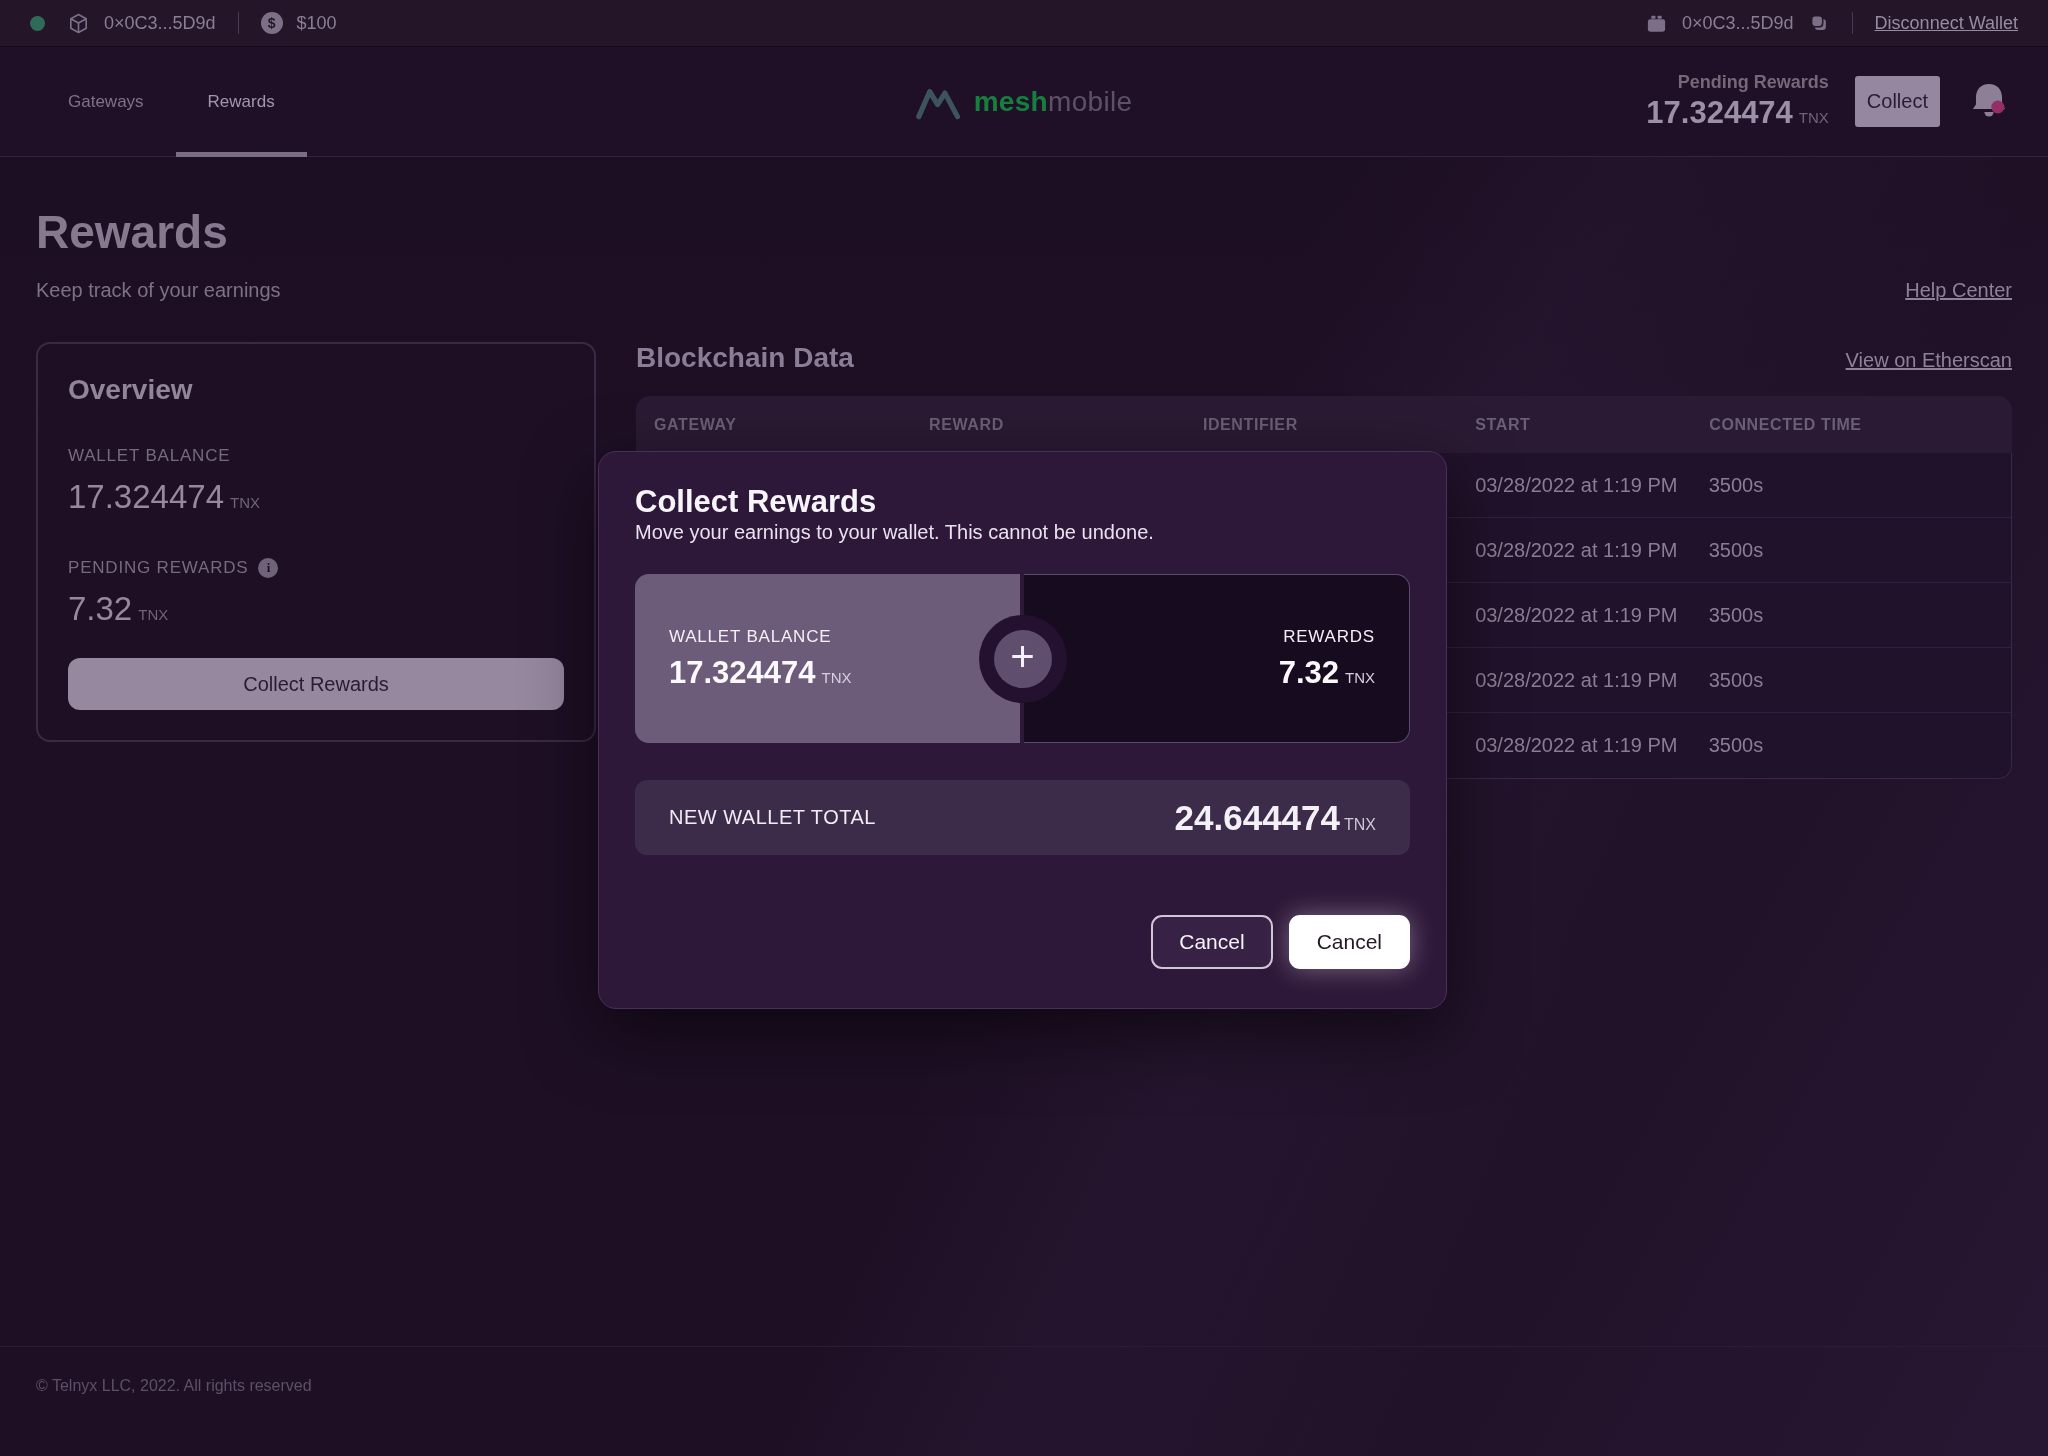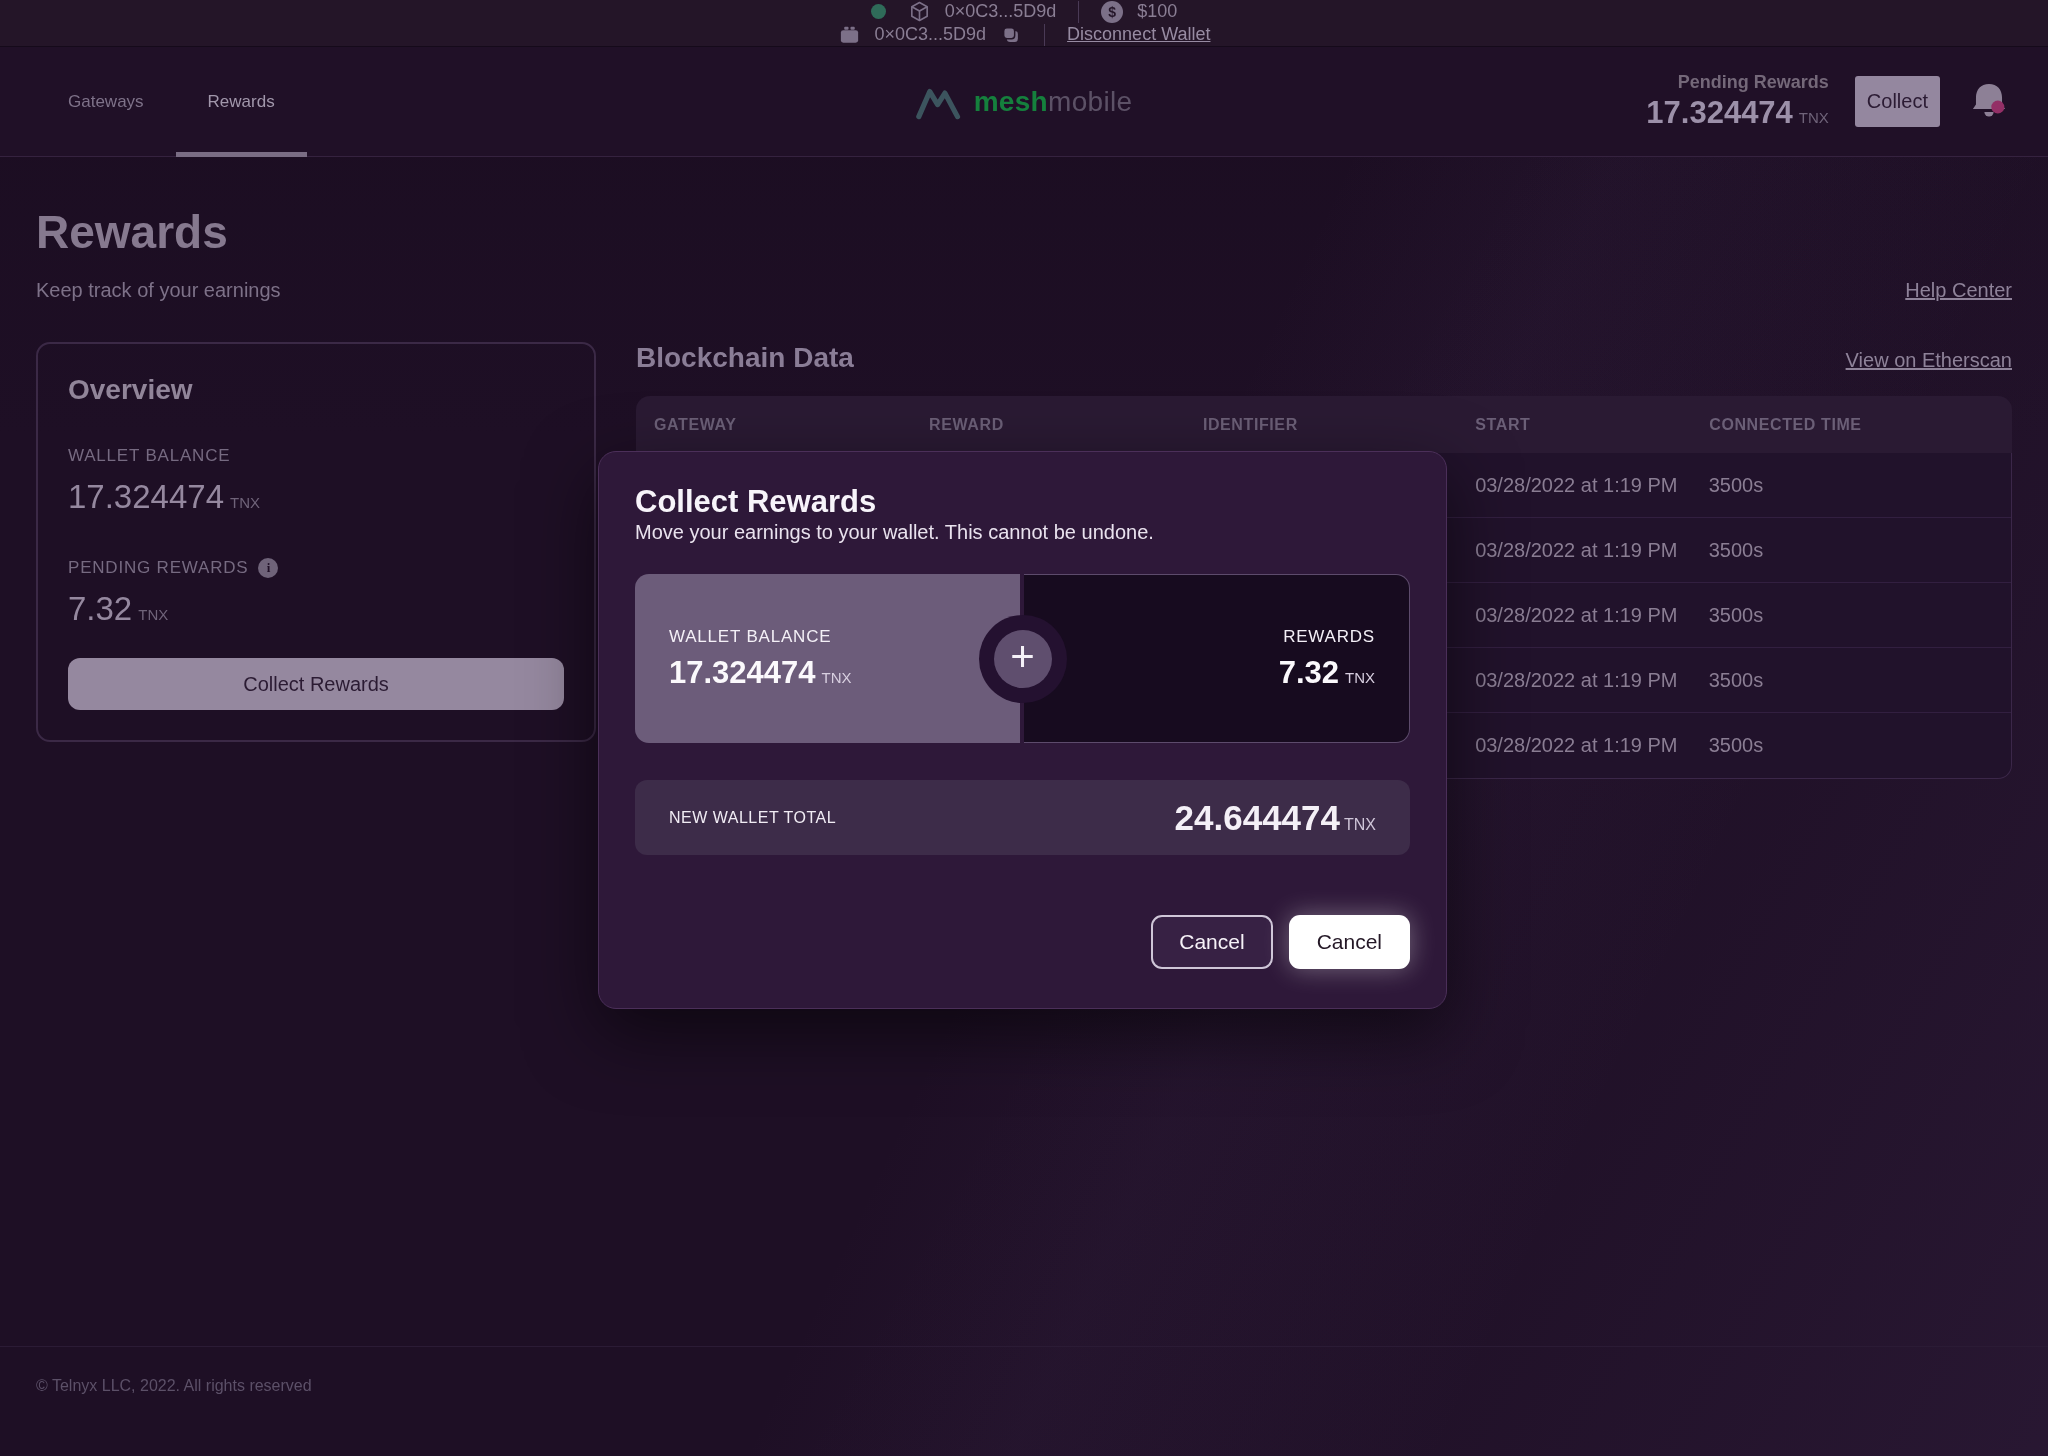--- a/index.html
+++ b/index.html
@@ -14,21 +14,21 @@
     background:
       linear-gradient(299deg, rgba(130,95,165,0.10) 0%, rgba(130,95,165,0.03) 22%, rgba(130,95,165,0) 45%),
       linear-gradient(115deg, rgba(0,0,0,0) 52%, rgba(125,92,158,0.06) 62%, rgba(0,0,0,0) 78%),
       linear-gradient(180deg, #1b0d21 0%, #1e0f25 30%, #1e0f25 100%);
   }
 
   
   .topbar {
     height: 47px; background: #241528; border-bottom: 1px solid #150a1a;
     display: flex; align-items: center; justify-content: space-between;
-    padding: 0 30px; font-size: 18px; color: #8a7e94; flex-direction: column;
+    padding: 0 30px; font-size: 18px; color: #8a7e94;
   }
   .topbar .grp { display: flex; align-items: center; gap: 14px; }
   .dot { width: 15px; height: 15px; border-radius: 50%; background: #2f6b59; margin-right: 8px; }
   .vsep { width: 1px; height: 22px; background: #4a3a56; margin: 0 8px; }
   .coin {
     width: 22px; height: 22px; border-radius: 50%; background: #7c7088;
     color: #241528; font-size: 14px; font-weight: bold;
     display: inline-flex; align-items: center; justify-content: center;
   }
   .tb-icon { display: inline-flex; }
@@ -150,21 +150,21 @@
   }
   .plus-inner {
     width: 58px; height: 58px; border-radius: 50%; background: #5f4e6e;
     color: #f5f1f8; font-size: 42px; font-weight: 300; line-height: 1;
     display: flex; align-items: center; justify-content: center; padding-bottom: 4px;
   }
   .total-bar {
     margin-top: 37px; height: 75px; background: #3d2c49; border-radius: 12px;
     display: flex; align-items: center; justify-content: space-between; padding: 0 34px;
   }
-  .t-lbl { font-size: 16px; letter-spacing: 0.5px; color: #f1ecf4; }
+  .t-lbl { font-size: 20px; letter-spacing: 0.5px; color: #f1ecf4; }
   .t-val { font-size: 35px; font-weight: 700; color: #f4f0f7; }
   .t-val .unit-sm { color: #cfc5d8; font-size: 16px; margin-left: 4px; }
   .m-actions { display: flex; justify-content: flex-end; gap: 16px; margin-top: 60px; }
   .btn-cancel {
     height: 54px; padding: 0 26px; background: #372144; color: #f6f2f8;
     border: 2px solid #cfc6d8; border-radius: 11px; font-size: 21px; font-family: inherit; cursor: pointer; margin-left: 41px;
   }
   .btn-confirm {
     height: 54px; padding: 0 28px; background: #ffffff; color: #241826;
     border: none; border-radius: 11px; font-size: 21px; font-weight: 500;

